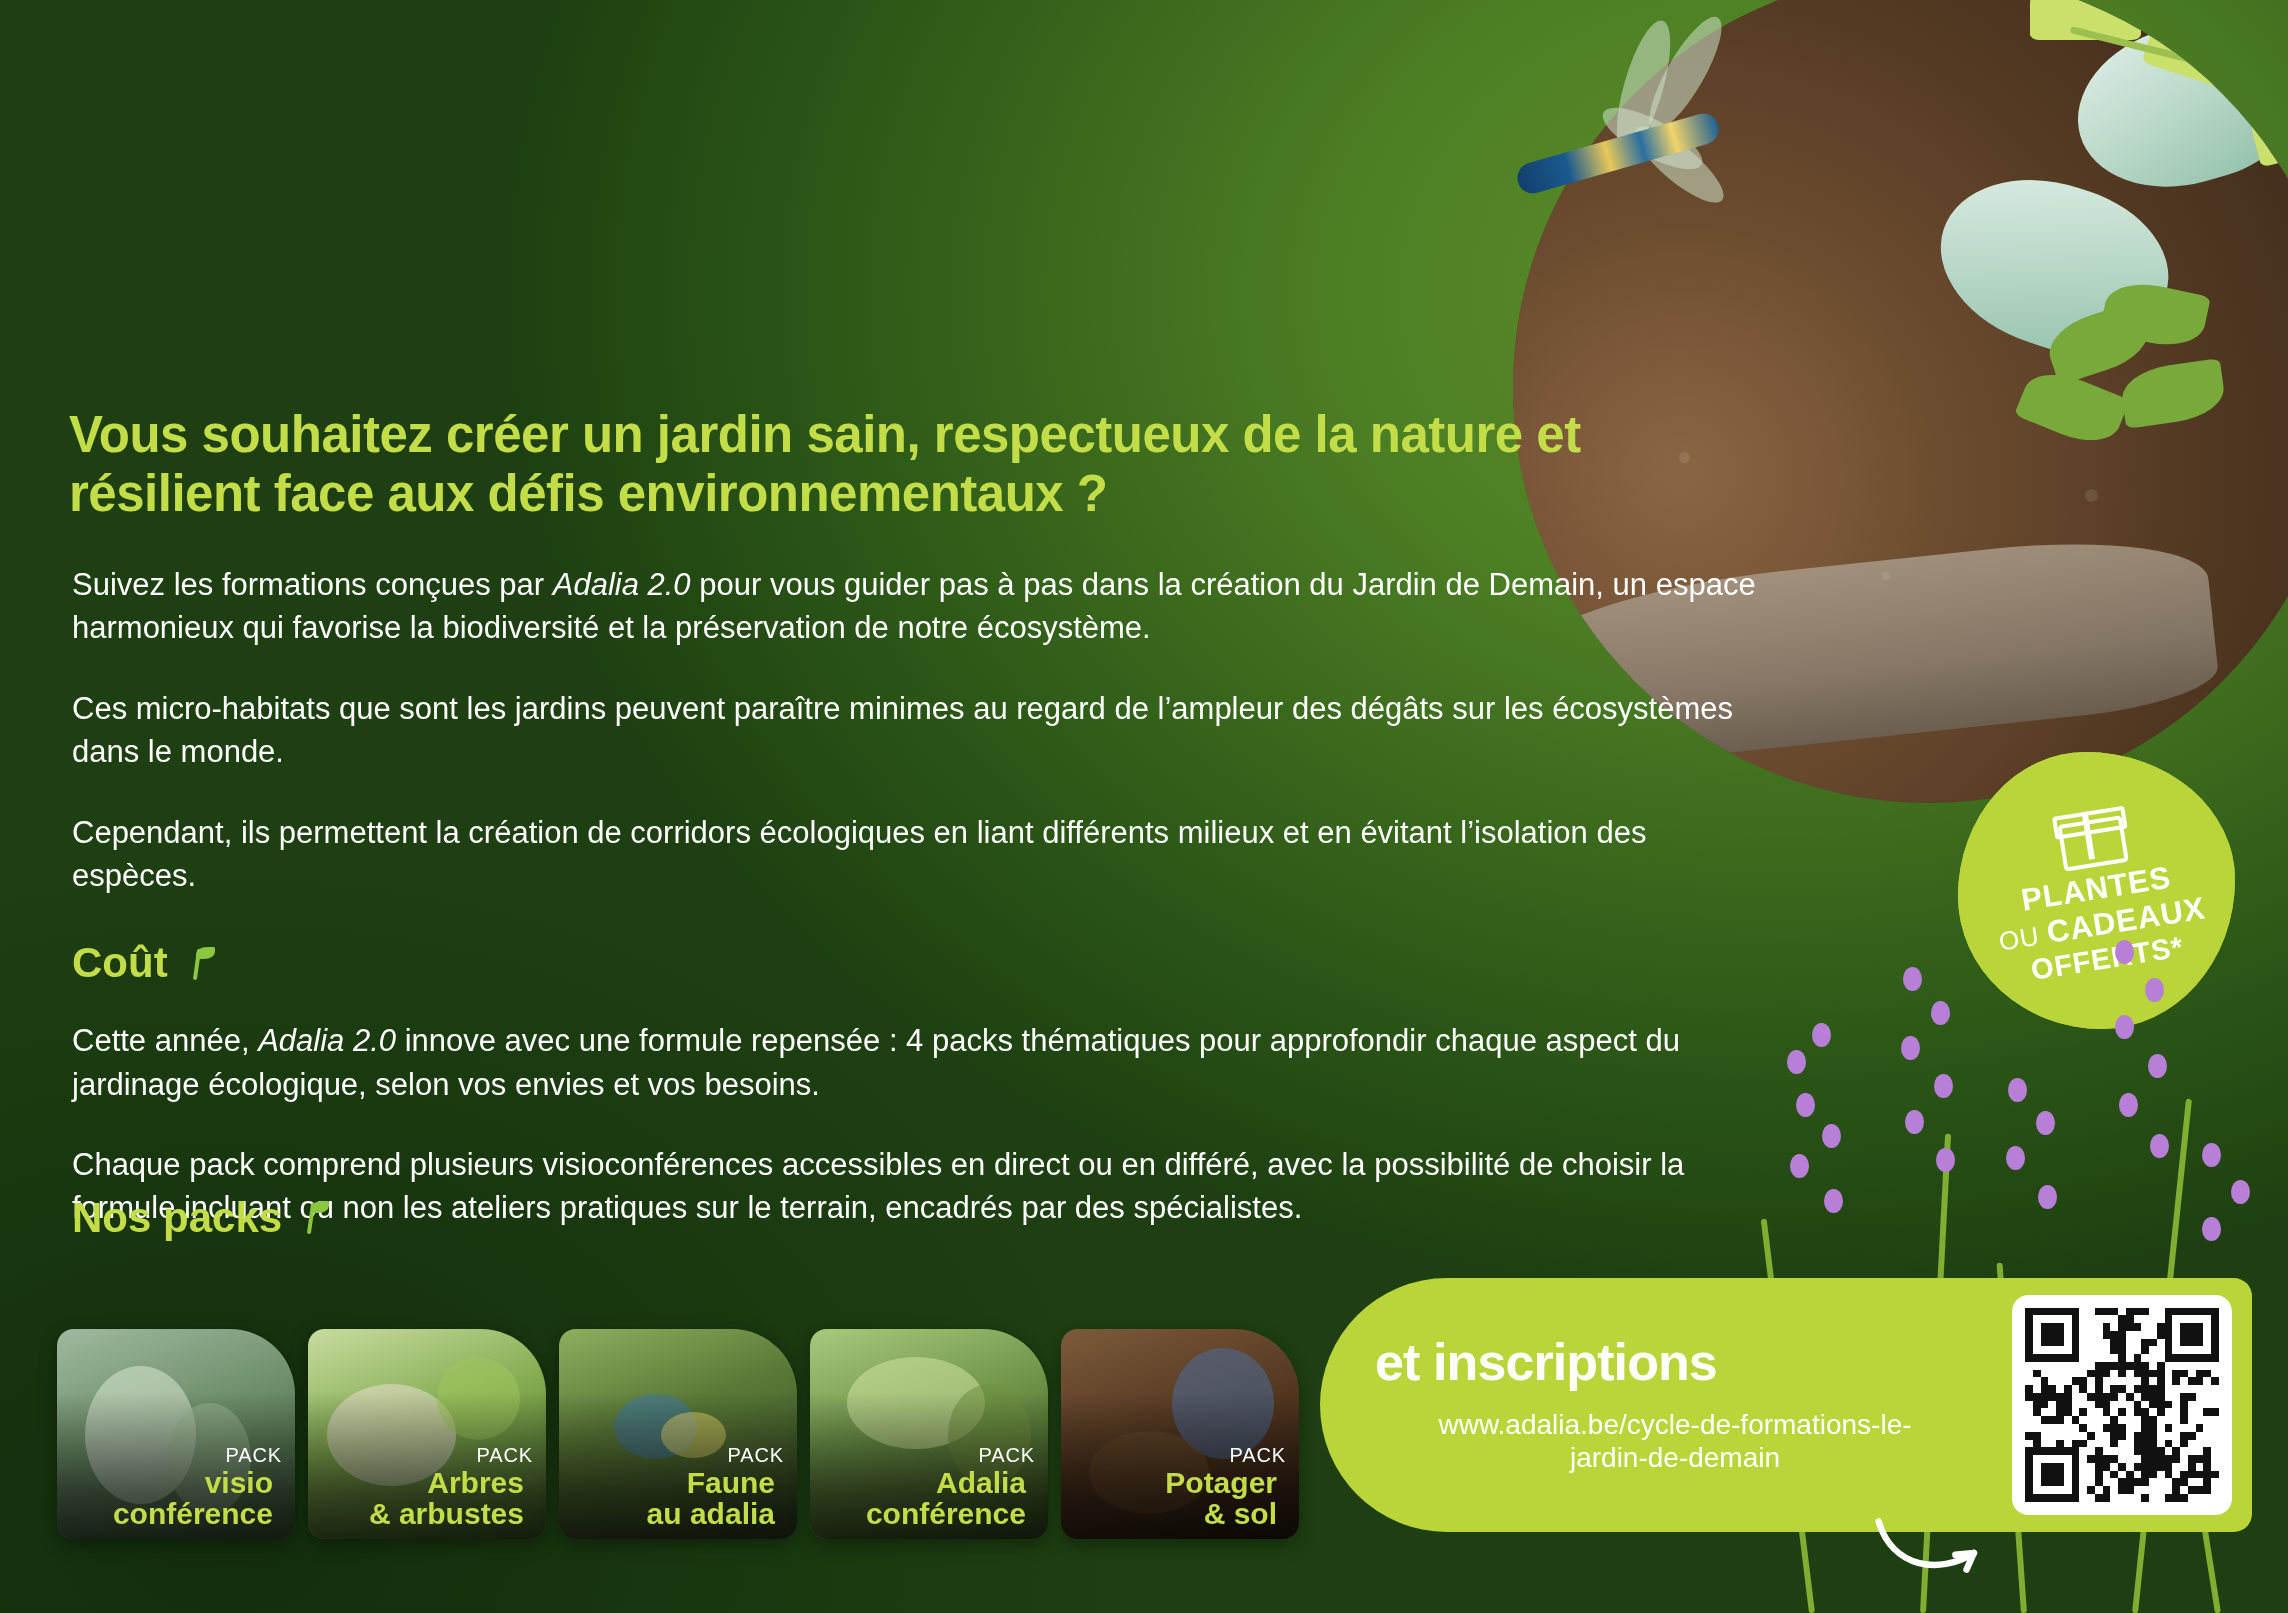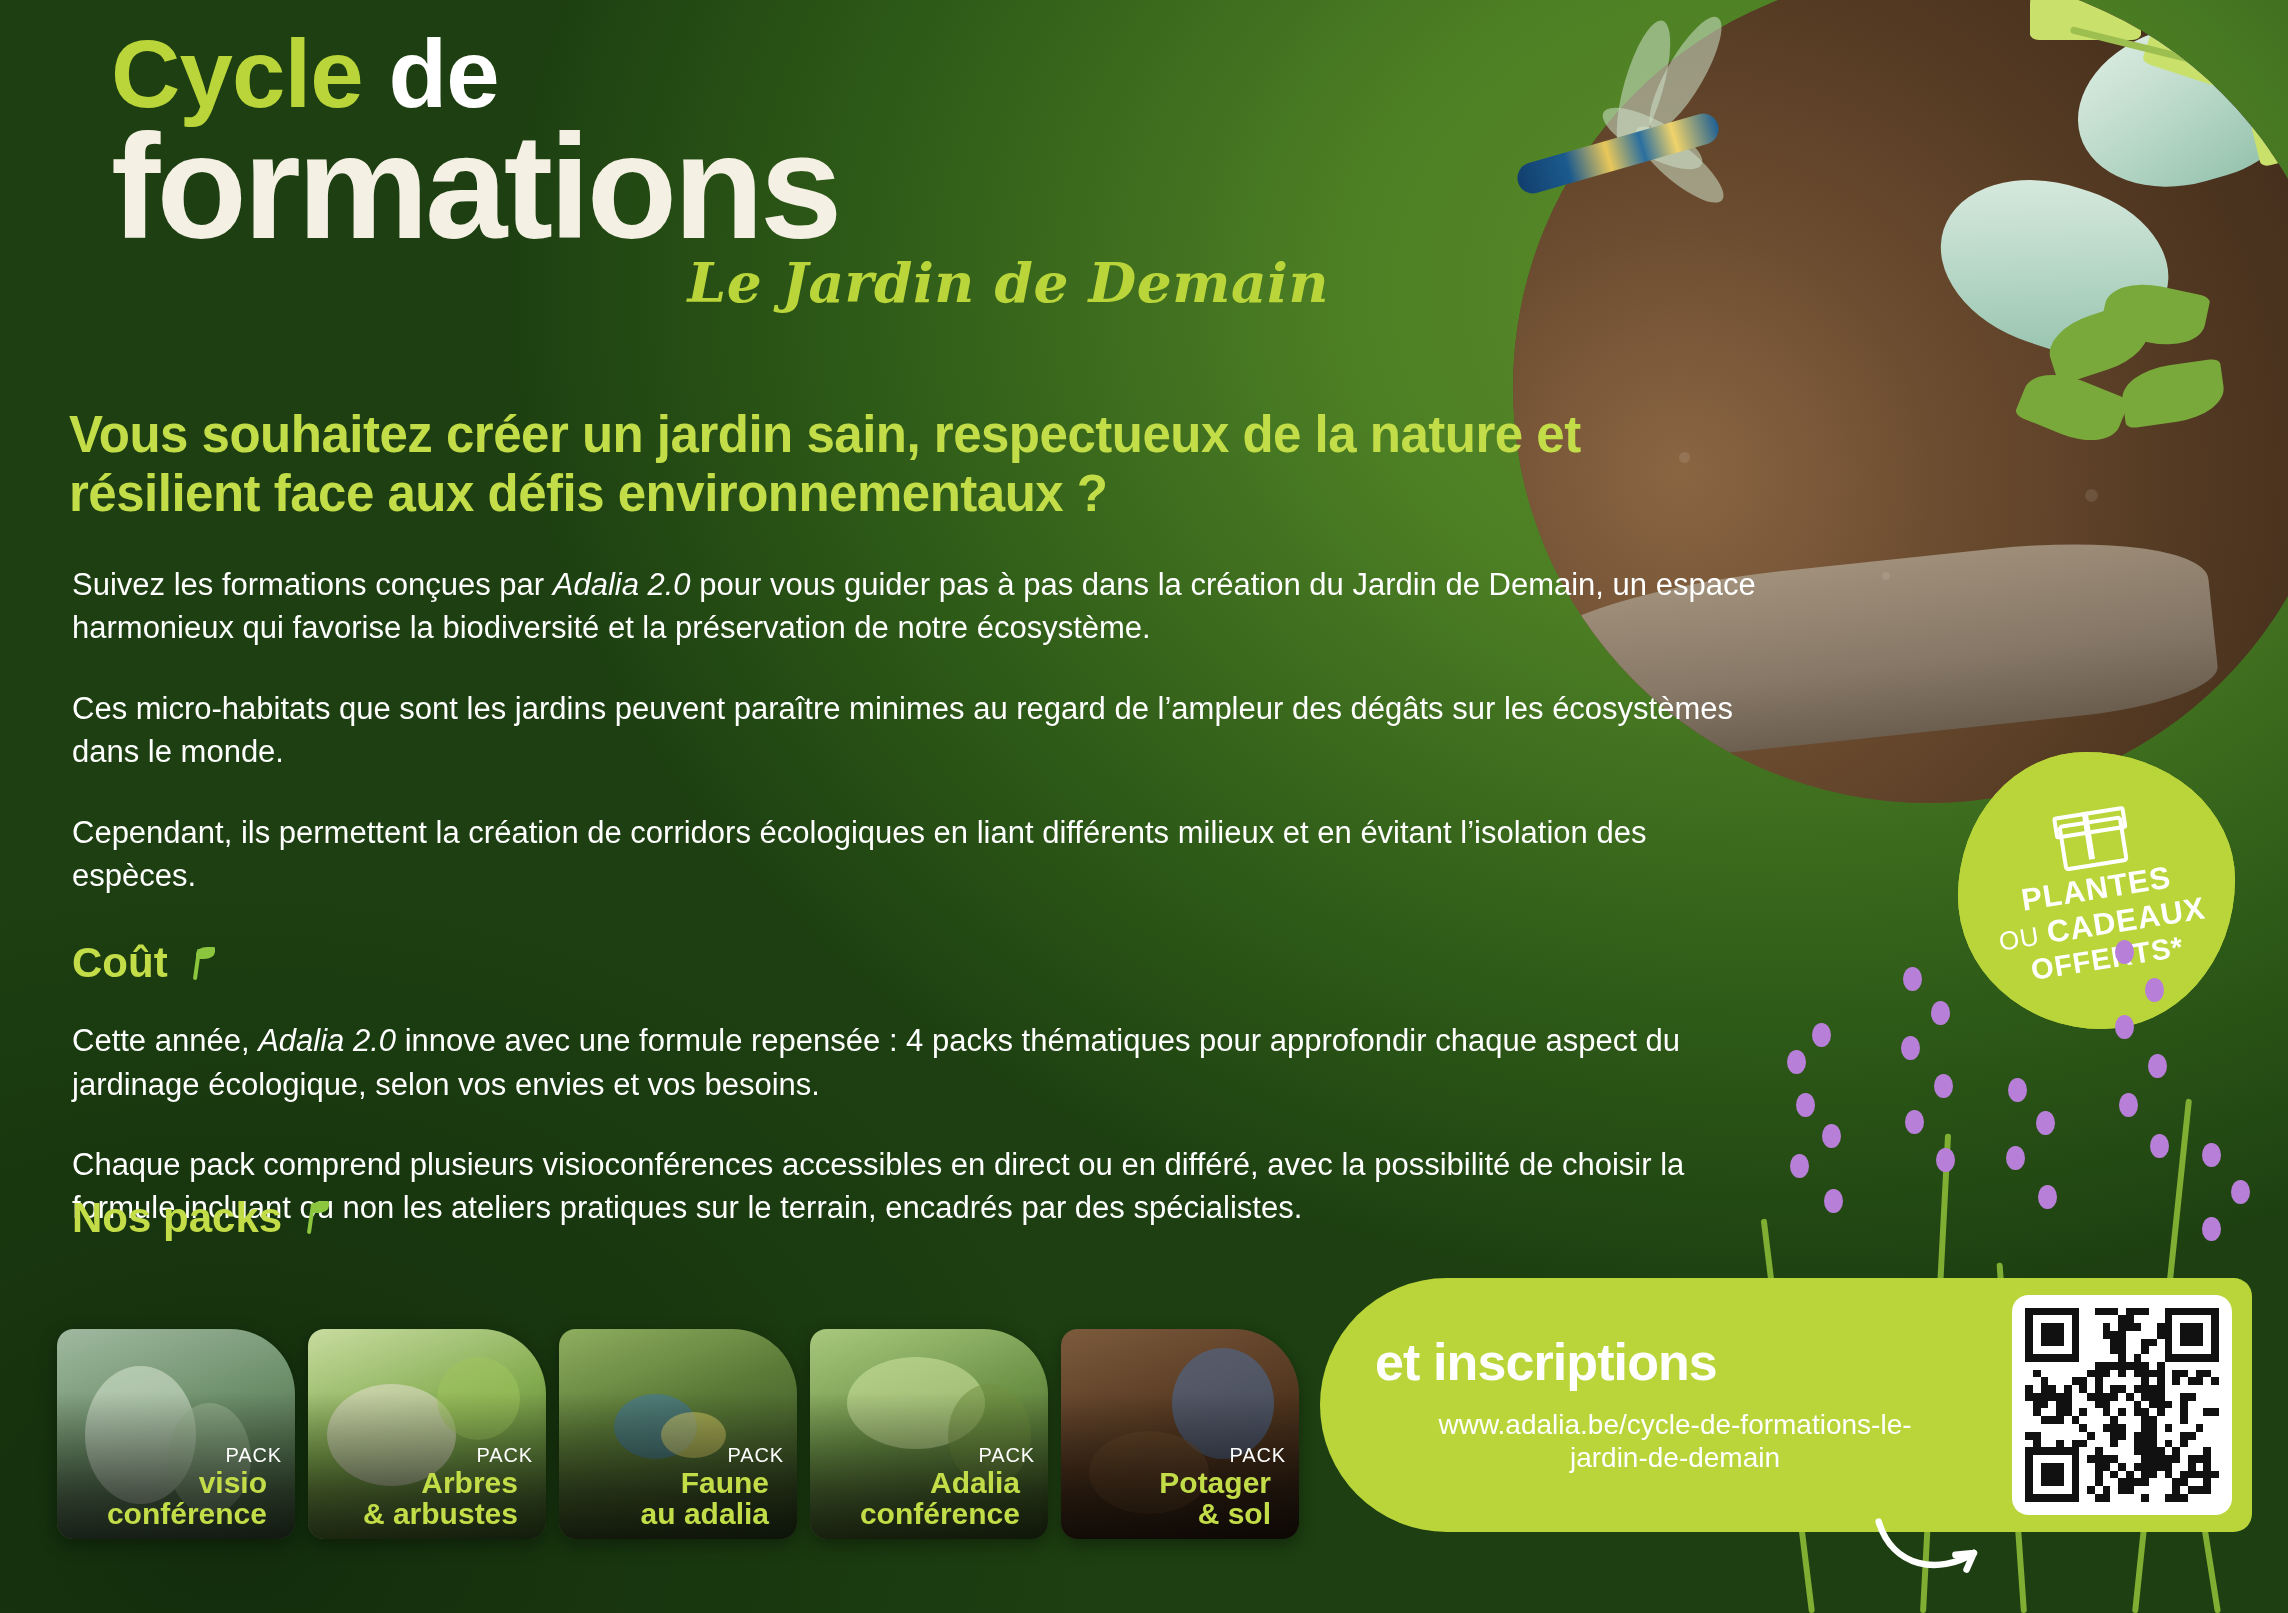--- a/index.html
+++ b/index.html
@@ -253,21 +253,21 @@
   .pack .kicker {
     position: absolute;
     right: 13px;
     bottom: 72px;
     color: #ffffff;
     font-size: 20px;
     letter-spacing: 0.9px;
   }
   .pack .name {
     position: absolute;
-    right: 28px;
+    right: 22px;
     bottom: 9.2px;
     text-align: right;
     color: #c3dd48;
     font-size: 30px;
     font-weight: 700;
     line-height: 1.05;
   }
   .p1 .photo { background: linear-gradient(160deg,#9fb9a0,#6d8f6a 45%,#3f5a3a); }
   .p2 .photo { background: linear-gradient(160deg,#c8dca0,#83ab4f 45%,#42632a); }
   .p3 .photo { background: linear-gradient(160deg,#8fae5f,#5b7a37 40%,#2f431f); }
@@ -460,27 +460,20 @@
   <div class="vignette"></div>
 
   <div class="dragonfly">
     <div class="df-wing df-w1"></div>
     <div class="df-wing df-w2"></div>
     <div class="df-wing df-w3"></div>
     <div class="df-wing df-w4"></div>
     <div class="df-body"></div>
   </div>
 
-  <div class="title-block">
-    <div class="title-line1">
-      <span class="accent">Cycle</span><span> de</span>
-    </div>
-    <div class="title-line2">formations</div>
-    <div class="title-sub">Le Jardin de Demain</div>
-  </div>
 
   <div class="headline">Vous souhaitez créer un jardin sain, respectueux de la nature et résilient face aux défis environnementaux ?</div>
 
   <div class="body-copy">
     <p>
       <span>Suivez les formations conçues par </span><span class="em">Adalia 2.0</span><span> pour vous guider pas à pas dans la création du Jardin de Demain, un espace harmonieux qui favorise la biodiversité et la préservation de notre écosystème.</span>
     </p>
     <p>Ces micro-habitats que sont les jardins peuvent paraître minimes au regard de l’ampleur des dégâts sur les écosystèmes dans le monde.</p>
     <p>Cependant, ils permettent la création de corridors écologiques en liant différents milieux et en évitant l’isolation des espèces.</p>
 

